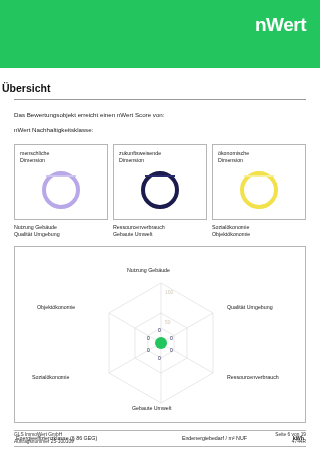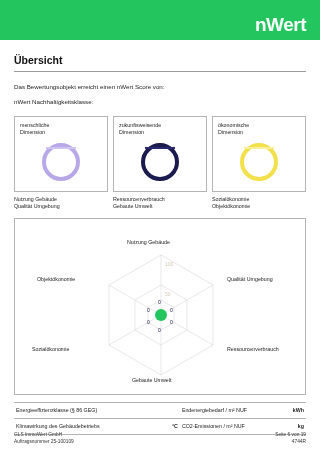--- a/index.html
+++ b/index.html
@@ -5,36 +5,36 @@
   html, body { margin:0; padding:0; }
   body {
     width:320px; height:452px;
     background:#ffffff;
     font-family:"Liberation Sans", sans-serif;
     color:#222;
     overflow:hidden;
     position:relative;
   }
   .header {
-    height:40px;
+    height:68px;
     background:#22c55e;
     position:relative;
   }
   .logo {
     position:absolute;
     right:14px; top:14px;
     color:#ffffff;
     font-size:19px;
     font-weight:bold;
     letter-spacing:-0.5px;
   }
   .logo .n { font-weight:bold; }
   .logo .wert { font-weight:bold; }
   .page-title {
-    margin:14px 14px 0 14px;
+    margin:14px 14px 0 2px;
     font-size:10.5px;
     font-weight:bold;
     color:#111;
   }
   .rule {
     margin:5px 14px 0 14px;
     border-bottom:1px solid #9a9a9a;
     height:0;
   }
   .intro {

